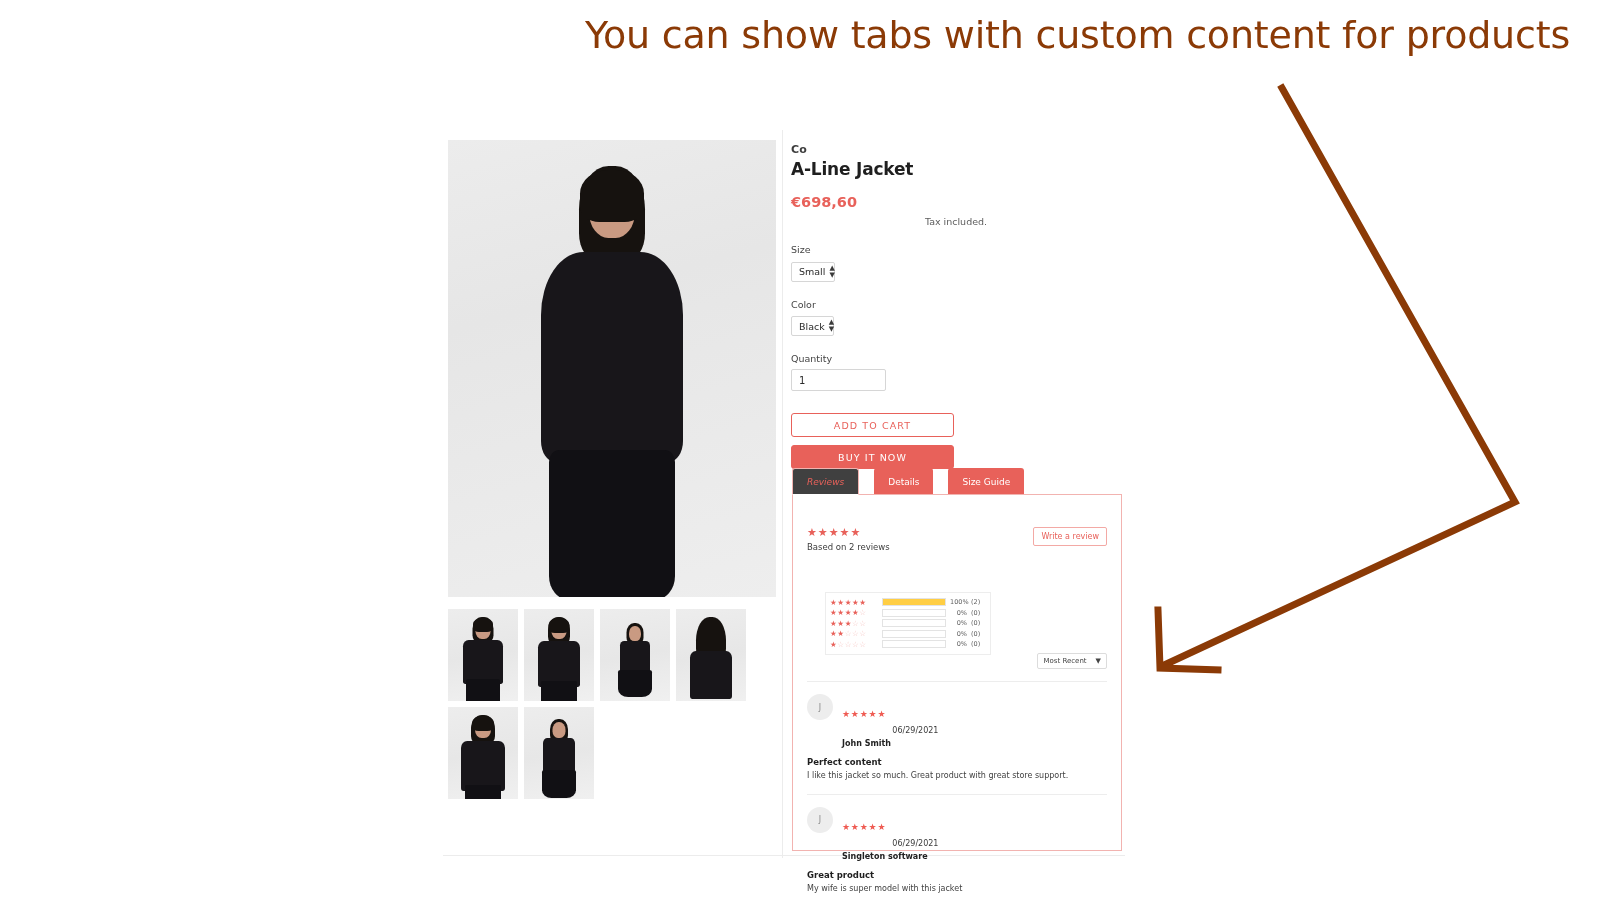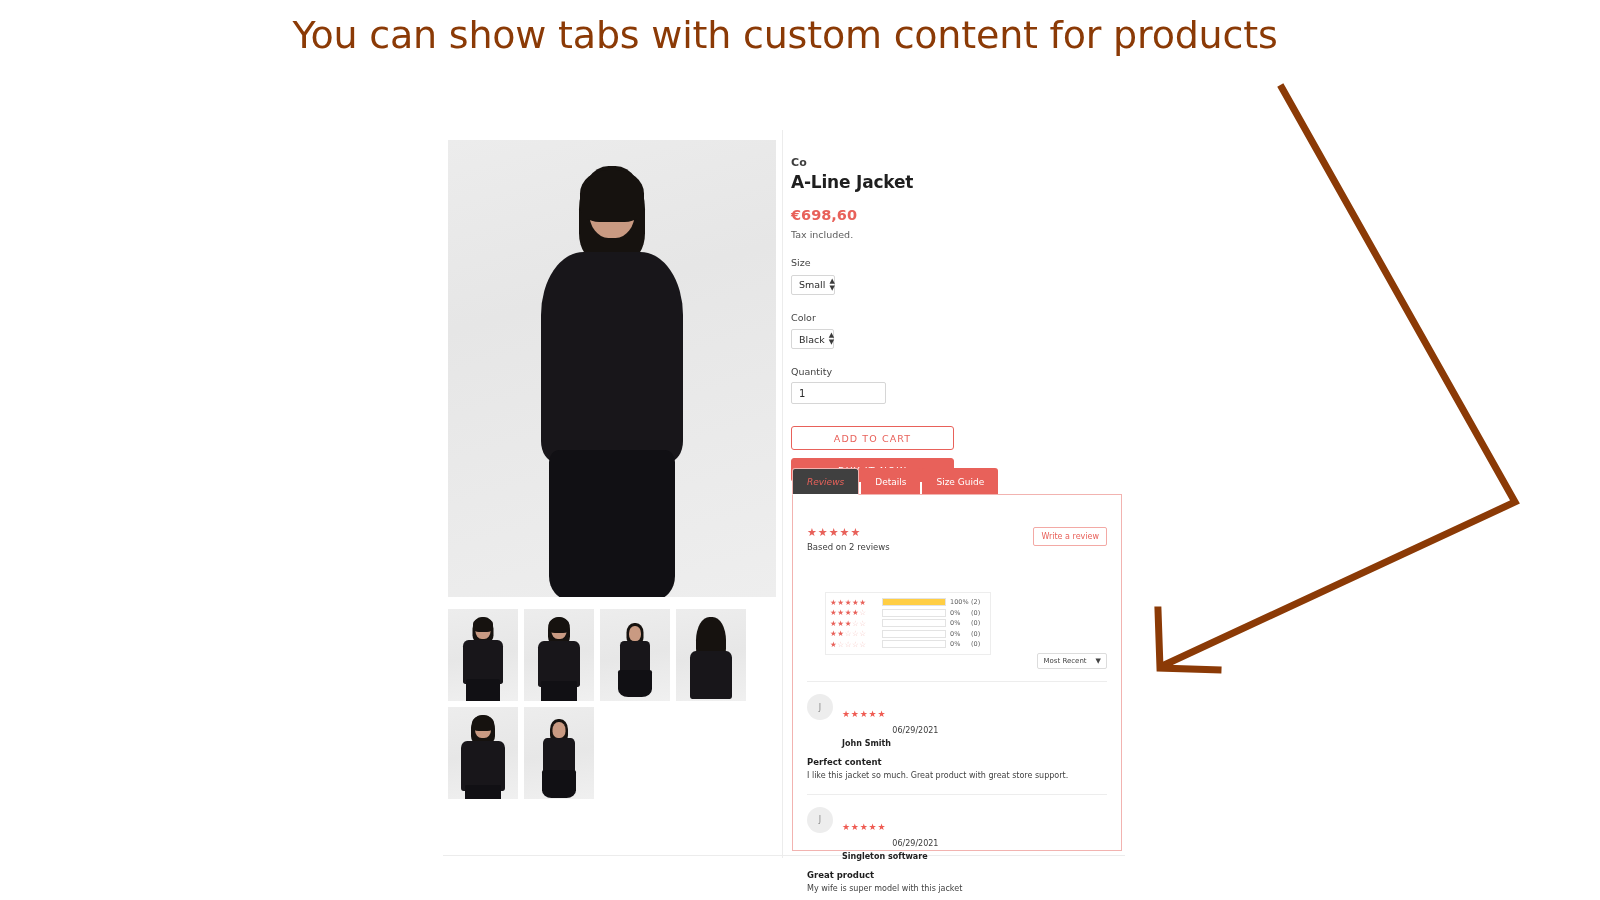--- a/index.html
+++ b/index.html
@@ -8,21 +8,21 @@
     width: 1600px; height: 900px;
     background: #ffffff;
     font-family: "DejaVu Sans", sans-serif;
     overflow: hidden;
   }
   .stage { position: relative; width: 1600px; height: 900px; background: #fff; }
 
   
   .headline {
     position: absolute; left: 0; top: 14px; width: 1570px;
-    text-align: center;
+    text-align: right;
     font-size: 38px; line-height: 1.12;
     color: #8B3A06;
     font-family: "DejaVu Sans", sans-serif;
     font-weight: 400;
     letter-spacing: -0.2px;
   }
   .subheadline {
     position: absolute; left: 0; top: 66px; width: 1570px;
     text-align: center;
     font-size: 30px; line-height: 1.2;
@@ -63,25 +63,25 @@
   }
 
   
   .fig { position: absolute; left: 50%; transform: translateX(-50%); }
   .fig .head { position: absolute; left: 50%; transform: translateX(-50%); border-radius: 48% 48% 42% 42%; background: #25201e; }
   .fig .hair { position: absolute; left: 50%; transform: translateX(-50%); border-radius: 45% 45% 30% 30%; background: #16120f; }
   .fig .body { position: absolute; left: 50%; transform: translateX(-50%); background: #18161a; border-radius: 14% 14% 6% 6%; }
   .fig .skirt { position: absolute; left: 50%; transform: translateX(-50%); background: #111014; border-radius: 6% 6% 12% 12%; }
 
   
-  .info { position: absolute; left: 791px; top: 156px; width: 330px; }
+  .info { position: absolute; left: 791px; top: 143px; width: 330px; }
   .vendor { font-size: 11px; font-weight: 700; color: #3d3d3d; letter-spacing: .1px; }
   .title { font-size: 17px; font-weight: 700; color: #1f1f1f; margin-top: 3px; letter-spacing: -.2px; }
   .price { font-size: 14.5px; font-weight: 700; color: #e8615a; margin-top: 15px; }
-  .tax { font-size: 9.5px; color: #5d5d5d; margin-top: 6px; }
+  .tax { font-size: 9.5px; color: #5d5d5d; margin-top: 6px; text-align: center; }
   .field-label { font-size: 9.5px; color: #444; margin-top: 17px; margin-bottom: 5px; }
   .select-box {
     display: inline-flex; align-items: center; justify-content: space-between;
     border: 1px solid #d6d6d6; background: #fff; border-radius: 2px;
     height: 20px; padding: 0 5px 0 7px; font-size: 9.5px; color: #2b2b2b;
   }
   .select-box.size { width: 44px; }
   .select-box.color { width: 43px; }
   .sel-arrows { font-size: 7px; line-height: 7px; color: #3a3a3a; margin-left: 4px; display:flex; flex-direction:column; }
   .qty-input {
@@ -97,21 +97,21 @@
   .btn-outline { border: 1px solid #e8615a; color: #e8615a; background: #fff; margin-top: 22px; }
   .btn-solid { background: #e8615a; color: #fff; border: 1px solid #e8615a; margin-top: 8px; }
 
   
   .tabs { position: absolute; left: 792px; top: 468px; display: flex; align-items: flex-end; }
   .tab {
     height: 27px; padding: 0 14px; display: flex; align-items: center;
     font-size: 9px; border-radius: 3px 3px 0 0; cursor: pointer;
   }
   .tab.active { background: #404040; color: #e8615a; border: 1px solid #f2b3b0; border-bottom: 1px solid #fff; position: relative; z-index: 3; font-style: italic; }
-  .tab.inactive { background: #e8615a; color: #fff; margin-left: 2px; }
+  .tab.inactive { background: #e8615a; color: #fff; margin-left: 15px; }
 
   .tab-panel {
     position: absolute; left: 792px; top: 494px;
     width: 330px; height: 357px;
     border: 1px solid #f2b3b0; background: #fff;
   }
 
   
   .rv-head { position: absolute; left: 14px; top: 32px; right: 14px; display: flex; align-items: flex-start; justify-content: space-between; }
   .stars-lg { font-size: 11px; color: #e8615a; letter-spacing: 1px; line-height: 1; }
@@ -120,21 +120,21 @@
     border: 1px solid #f3a9a5; color: #e8615a; background: #fff;
     font-size: 8px; border-radius: 2px; padding: 4px 7px; cursor: pointer; white-space: nowrap;
   }
 
   .histogram { position: absolute; left: 32px; top: 97px; width: 166px; border: 1px solid #ededed; padding: 4px 4px; background:#fff; }
   .hrow { display: flex; align-items: center; height: 10.5px; gap: 4px; }
   .hstars { font-size: 7.5px; letter-spacing: .6px; color: #e8615a; width: 48px; white-space: nowrap; }
   .hstars .off { color: #f6c9c6; }
   .hbar-outer { width: 64px; height: 8px; border: 1px solid #e3e3e3; background: #fff; position: relative; }
   .hbar-fill { height: 100%; background: #ffce44; }
-  .hpct { font-size: 6.5px; color: #5f5f5f; width: 17px; text-align: left; }
+  .hpct { font-size: 6.5px; color: #5f5f5f; width: 17px; text-align: right; }
   .hcnt { font-size: 6.5px; color: #5f5f5f; width: 12px; text-align: left; }
 
   .sortbox {
     position: absolute; right: 14px; top: 158px;
     border: 1px solid #dcdcdc; border-radius: 2px; background: #fff;
     font-size: 7px; color: #444; padding: 3px 5px; display: flex; align-items: center; gap: 9px; cursor: pointer;
   }
 
   .rv-list { position: absolute; left: 14px; right: 14px; top: 186px; }
   .rv-item { padding-top: 12px; border-top: 1px solid #ededed; }

